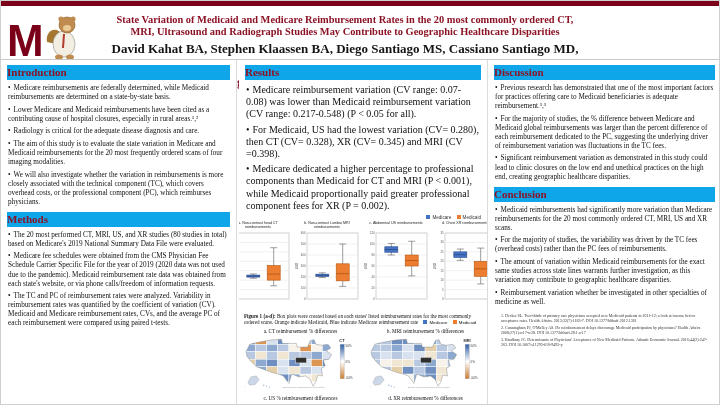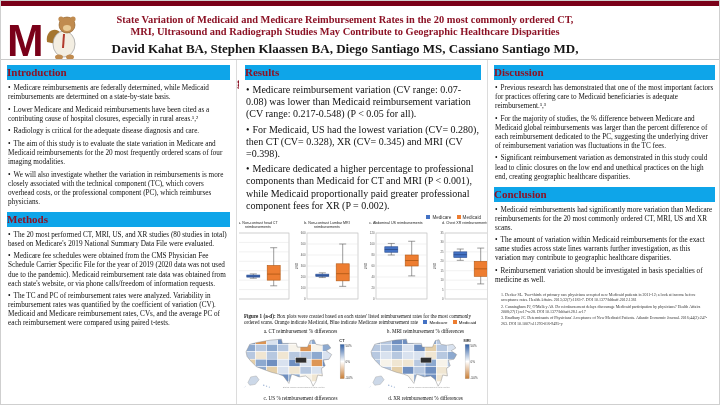--- a/index.html
+++ b/index.html
@@ -585,22 +585,23 @@
   <div class="col col-right">
     <div class="band">Discussion</div>
     <div class="bullets">
       <div class="bullet"><span class="dot">•</span><span>Previous research has demonstrated that one of the most important factors for practices offering care to Medicaid beneficiaries is adequate reimbursement.¹,³</span></div>
       <div class="bullet"><span class="dot">•</span><span>For the majority of studies, the % difference between Medicare and Medicaid global reimbursements was larger than the percent difference of each reimbursement dedicated to the PC, suggesting the underlying driver of reimbursement variation was fluctuations in the TC fees.</span></div>
       <div class="bullet"><span class="dot">•</span><span>Significant reimbursement variation as demonstrated in this study could lead to clinic closures on the low end and unethical practices on the high end, creating geographic healthcare disparities.</span></div>
     </div>
     <div class="band">Conclusion</div>
     <div class="bullets">
       <div class="bullet"><span class="dot">•</span><span>Medicaid reimbursements had significantly more variation than Medicare reimbursements for the 20 most commonly ordered CT, MRI, US and XR scans.</span></div>
+      <div class="bullet"><span class="dot">•</span><span>For the majority of studies, the variability was driven by the TC fees (overhead costs) rather than the PC fees of reimbursements.</span></div>
       <div class="bullet"><span class="dot">•</span><span>The amount of variation within Medicaid reimbursements for the exact same studies across state lines warrants further investigation, as this variation may contribute to geographic healthcare disparities.</span></div>
-      <div class="bullet"><span class="dot">•</span><span>Reimbursement variation should be investigated in basis specialties of medicine as well.</span></div>
+      <div class="bullet"><span class="dot">•</span><span>Reimbursement variation whether be investigated in other specialties of medicine as well.</span></div>
     </div>
     <div class="refs">
       <div class="ref">1. Decker SL. Two-thirds of primary care physicians accepted new Medicaid patients in 2011-12; a look at income before acceptance rates. Health Affairs. 2013;32(7):1183-7. DOI 10.1377/hlthaff.2012.1361</div>
       <div class="ref">2. Cunningham PJ, O'Malley AS. Do reimbursement delays discourage Medicaid participation by physicians? Health Affairs 2008;27(1):w17-w28. DOI 10.1377/hlthaff.28.1.w17</div>
       <div class="ref">3. Bradbury JC. Determinants of Physicians' Acceptance of New Medicaid Patients. Atlantic Economic Journal. 2016;44(2):247-263. DOI 10.1007/s11293-016-9495-y</div>
     </div>
   </div>
 </div>
 
 </body></html>

